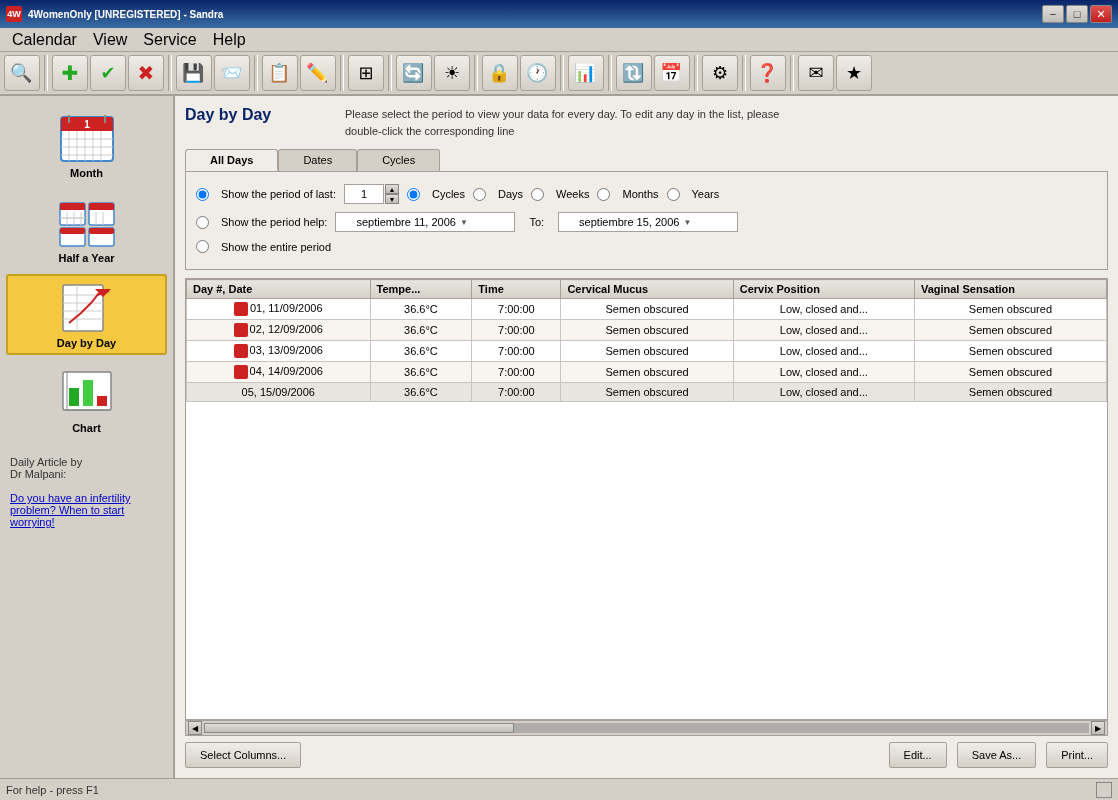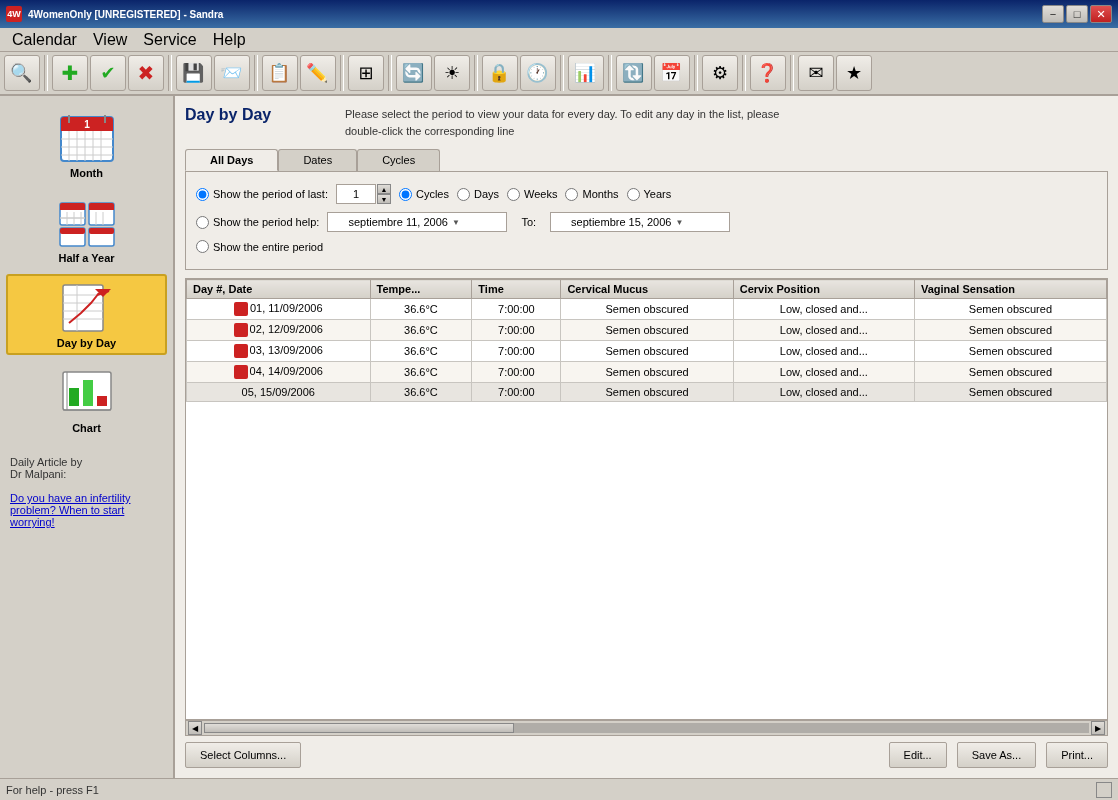--- a/index.html
+++ b/index.html
@@ -194,21 +194,21 @@
     }
 
     
     .radio-row {
       display: flex;
       align-items: center;
       margin-bottom: 8px;
       gap: 8px;
     }
     .radio-row label {
-      display: flex; align-items: center; gap: 4px; cursor: pointer;
+      display: flex; align-items: center; gap: 12px; cursor: pointer;
     }
     input[type="radio"] { cursor: pointer; }
     input[type="text"], .spin-input {
       width: 40px;
       height: 20px;
       border: 1px solid #a8a098;
       background: white;
       text-align: center;
       font-size: 11px;
     }

